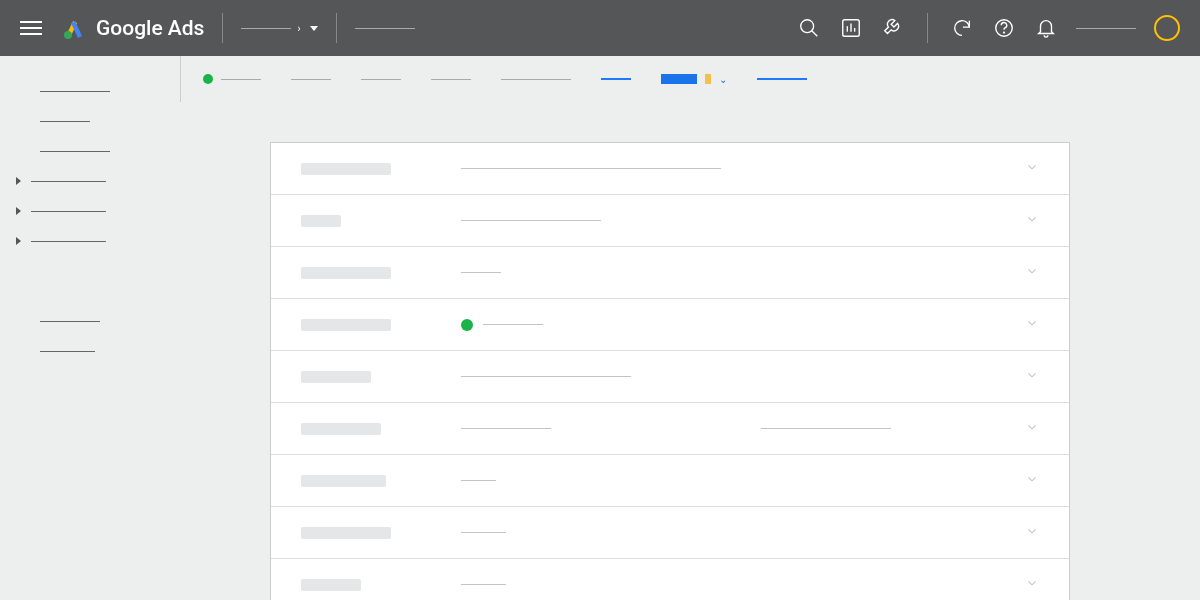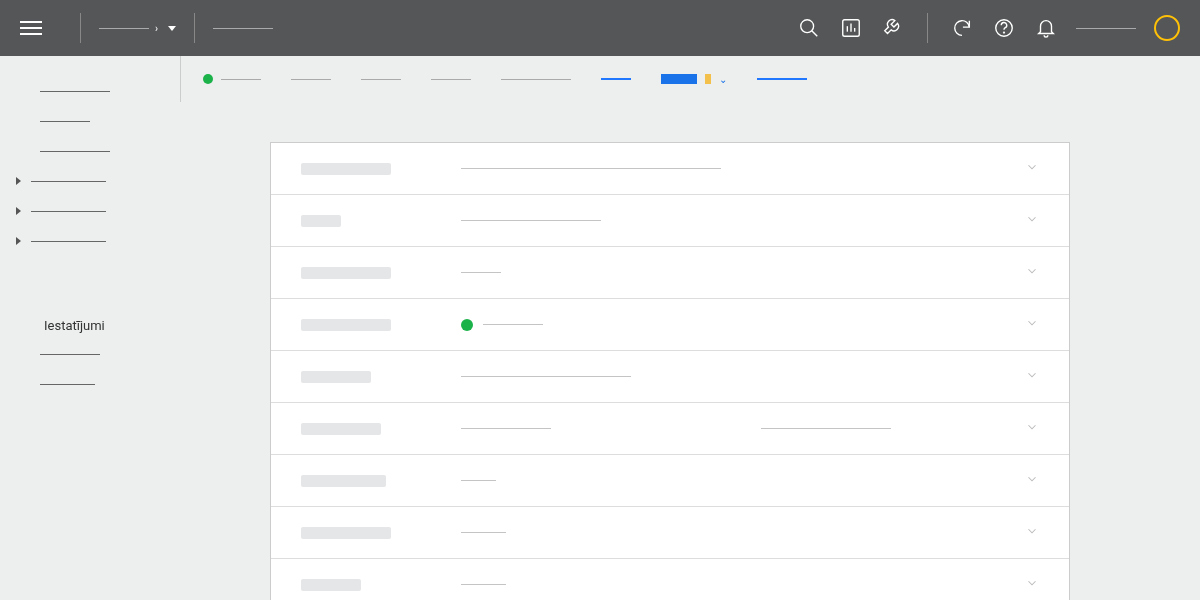--- a/index.html
+++ b/index.html
@@ -56,20 +56,28 @@
 </style>
 </head>
 <body>
 
 <div class="header">
   <div class="hamburger">
     <span></span>
       <span></span>
       <span></span>
   </div>
+  <div class="logo">
+    <svg class="logo-icon" viewBox="0 0 24 24">
+      <path d="M4 20 L11 5 L15 7 L8 22 Z" fill="#fbbc04"></path>
+      <circle cx="6" cy="19" r="4" fill="#34a853"></circle>
+      <path d="M13 5 L20 20 L16 22 L9 7 Z" fill="#4285f4"></path>
+    </svg>
+    <span class="logo-text">Google Ads</span>
+  </div>
   <div class="vdiv"></div>
   <div class="account-switcher">
     <div class="account-line"></div>
     <span class="account-chevron">›</span>
     <div class="account-tri"></div>
   </div>
   <div class="vdiv"></div>
   <div class="secondary-line"></div>
 
   <div class="header-right">
@@ -137,21 +145,20 @@
       </div>
       <div class="sidebar-item">
         <div class="caret"></div>
         <div class="sline" style="width: 75px;"></div>
       </div>
       <div class="sidebar-item">
         <div class="caret"></div>
         <div class="sline" style="width: 75px;"></div>
       </div>
       <div style="height: 50px;"></div>
-      <div class="sidebar-text">Iestatījumi</div>
       <div class="sidebar-item">
         <div style="width: 10px;"></div>
         <div class="sline" style="width: 60px;"></div>
       </div>
       <div class="sidebar-item">
         <div style="width: 10px;"></div>
         <div class="sline" style="width: 55px;"></div>
       </div>
     </div>
 

